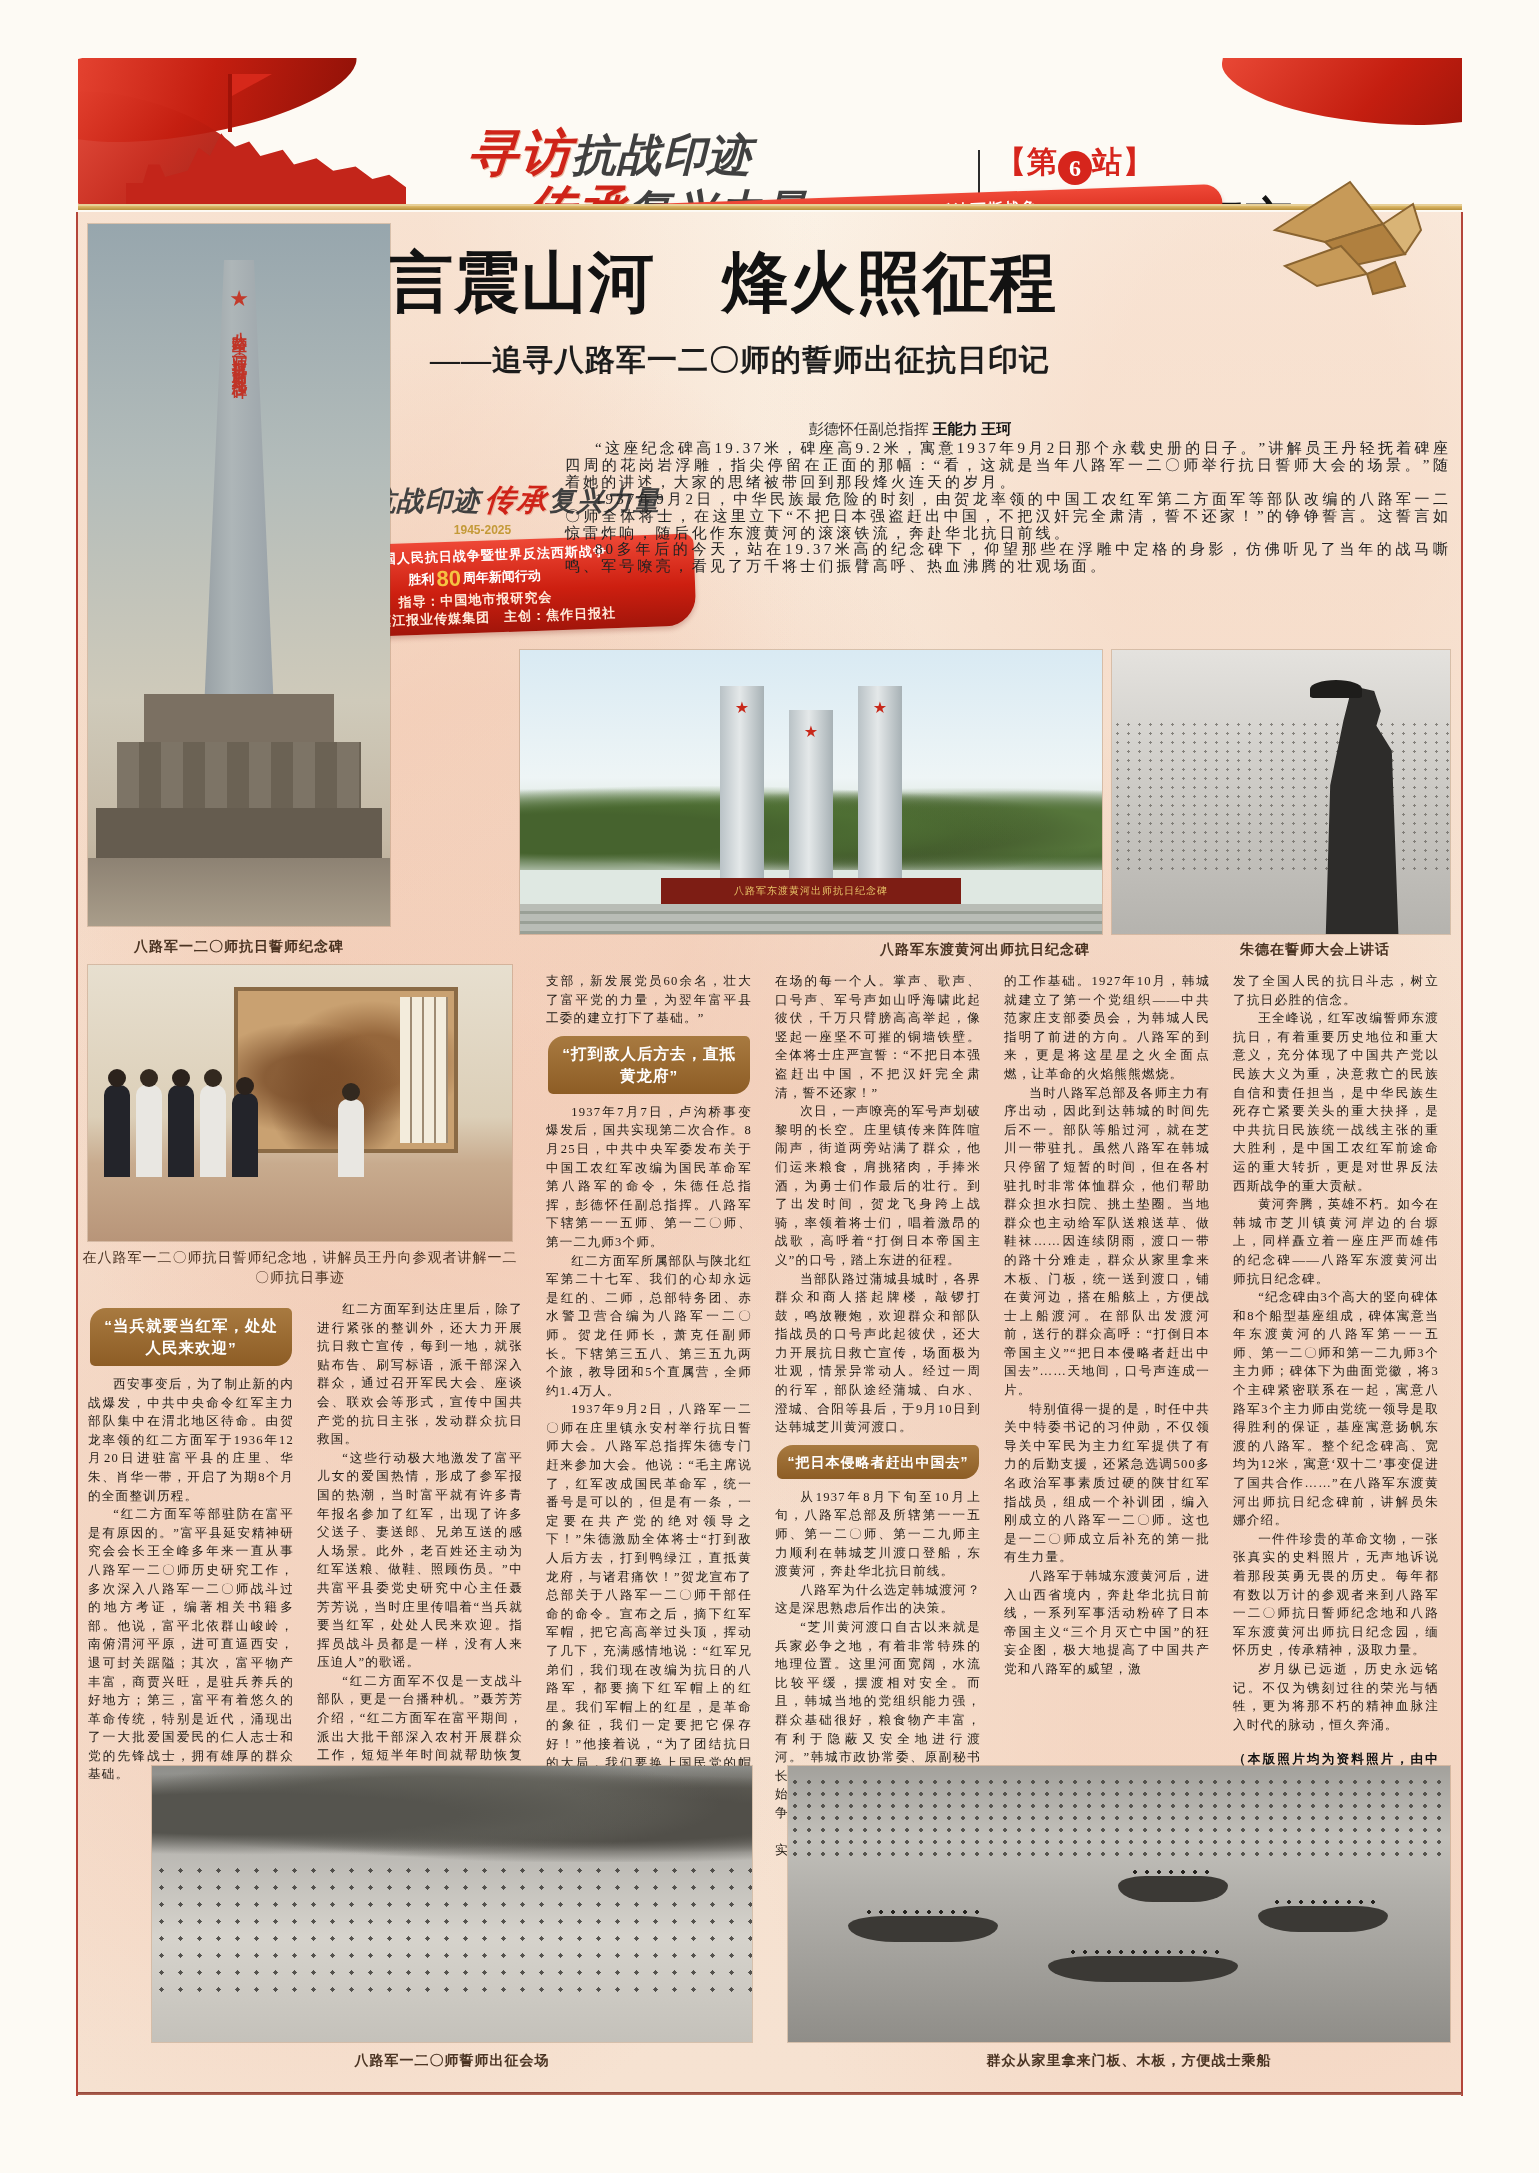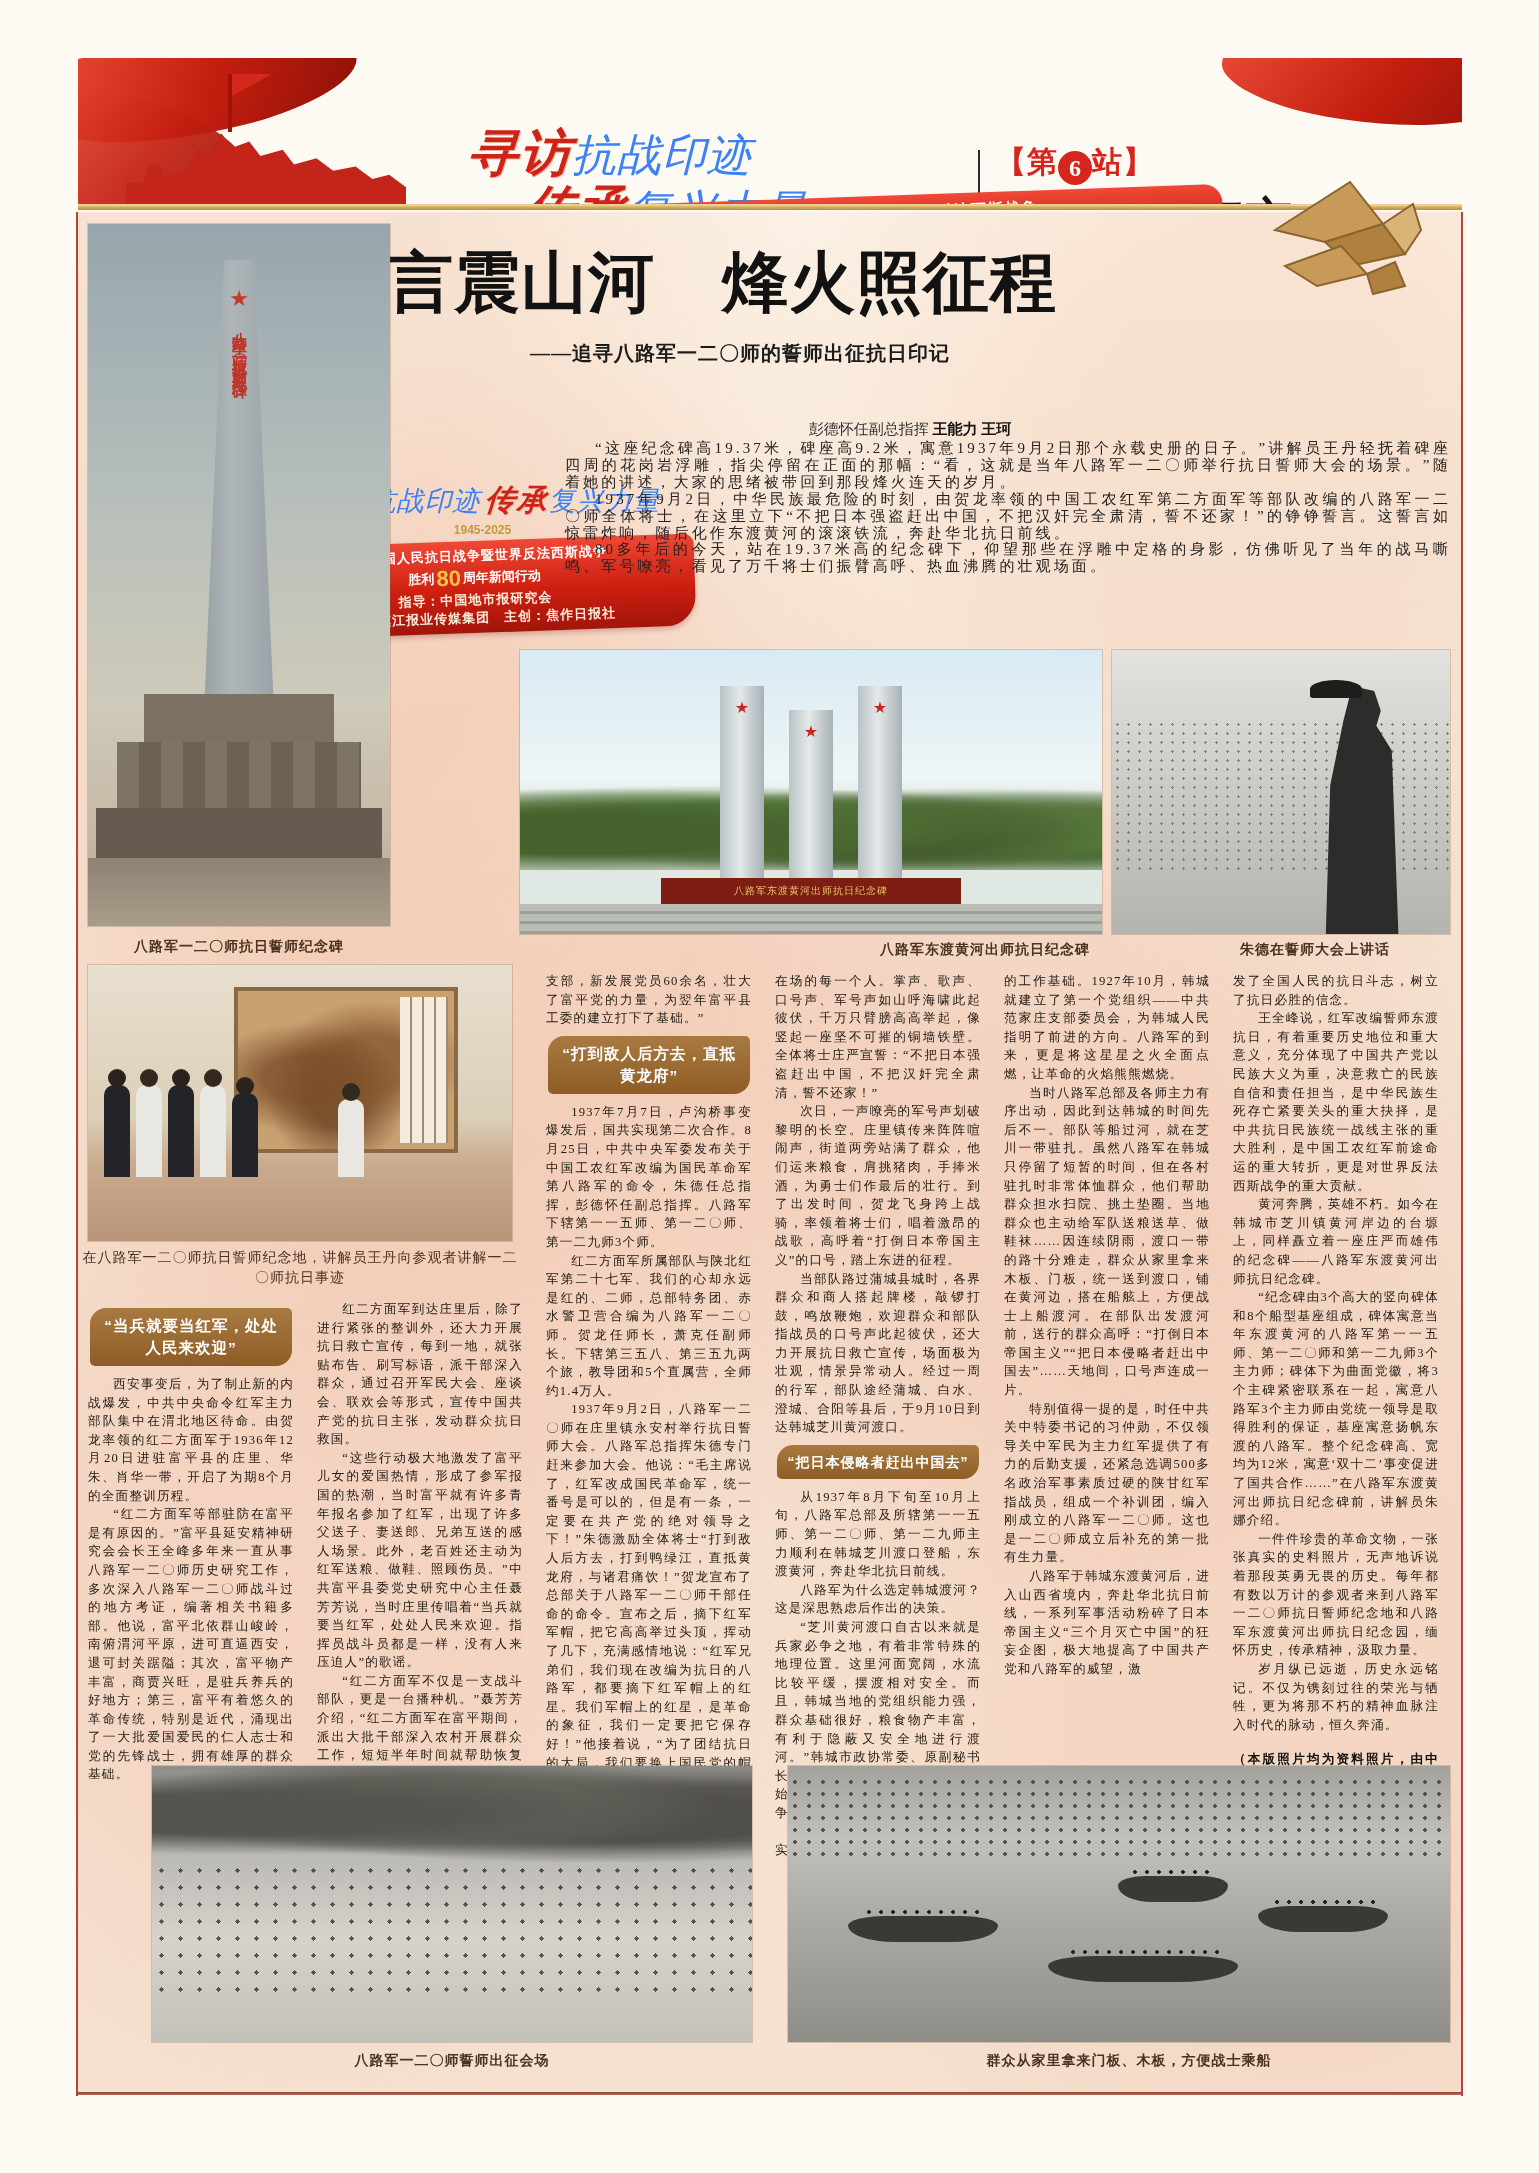--- a/index.html
+++ b/index.html
@@ -29,41 +29,41 @@
   .silk.tl2{left:-70px;top:40px;width:250px;height:120px;border-radius:60% 90% 20% 80%;transform:rotate(10deg);opacity:.92;}
   .silk.tr{right:-60px;top:-30px;width:300px;height:96px;border-radius:80% 15% 85% 50%;transform:rotate(10deg);}
   .wall{position:absolute;left:48px;top:44px;width:280px;height:104px;background:#c3251a;
         clip-path:polygon(0 100%,0 78%,6% 78%,8% 60%,12% 60%,14% 72%,22% 66%,26% 44%,30% 52%,34% 30%,38% 44%,44% 38%,48% 52%,56% 46%,60% 60%,68% 54%,74% 66%,82% 62%,88% 74%,94% 70%,100% 82%,100% 100%);}
   .flag{position:absolute;left:150px;top:16px;width:4px;height:58px;background:#a01208;}
   .flag:after{content:"";position:absolute;left:4px;top:0;border-left:40px solid #d6281a;border-bottom:22px solid transparent;}
   .cal{position:absolute;left:390px;top:70px;width:505px;text-align:left;line-height:1;}
   .cal .l2{margin:6px 0 0 56px;}
   .cal-red{font-size:50px;font-weight:bold;color:#cf2318;font-style:italic;letter-spacing:2px;
            text-shadow:1px 1px 0 #e8b7a0;transform:skewX(-4deg);display:inline-block;}
-  .cal-gold{font-size:44px;font-weight:normal;color:#3b82f6;font-style:italic;letter-spacing:1px;display:inline-block;}
+  .cal-gold{font-size:44px;font-weight:bold;color:#404040;font-style:italic;letter-spacing:1px;display:inline-block;}
   .divider{position:absolute;left:900px;top:92px;width:2px;height:88px;background:#2c2c2c;}
   .station{position:absolute;left:918px;top:84px;}
   .station .tag{font-size:30px;font-weight:bold;color:#d6251c;font-family:"Liberation Sans",sans-serif;letter-spacing:1px;}
   .station .num{display:inline-block;width:34px;height:34px;border-radius:50%;background:#d6251c;color:#fff;
                 text-align:center;line-height:34px;font-size:24px;font-weight:bold;vertical-align:-4px;}
   .station .city{margin-top:4px;font-size:46px;font-weight:900;color:#141414;letter-spacing:4px;}
   .ribbon{position:absolute;left:455px;top:138px;width:690px;height:66px;transform:rotate(-2deg);
           background:linear-gradient(180deg,#ef4938,#cf2011 60%,#a5150a);
           border-radius:40px 18px 48px 14px;box-shadow:0 3px 5px rgba(120,20,10,.25);
           color:#fff;text-align:center;font-family:"Liberation Sans",sans-serif;}
   .ribbon .r1{margin-top:8px;font-size:15px;font-weight:bold;letter-spacing:2px;}
   .gold-num{color:#f5c343;font-size:32px;font-weight:900;vertical-align:-5px;padding:0 2px;}
   
   .cranes{position:absolute;left:1255px;top:170px;width:170px;height:160px;}
   
   .headline{position:absolute;left:320px;top:238px;width:700px;text-align:center;
             font-family:"Liberation Sans","DejaVu Sans",sans-serif;font-size:66px;font-weight:900;
             color:#121212;letter-spacing:1px;white-space:nowrap;}
   .subhead{position:absolute;left:400px;top:340px;width:680px;text-align:center;
-           font-size:20px;font-weight:bold;color:#1c1c1c;letter-spacing:1px;white-space:nowrap;}
+           font-size:30px;font-weight:bold;color:#1c1c1c;letter-spacing:1px;white-space:nowrap;}
   .byline{position:absolute;left:700px;top:420px;width:420px;text-align:center;font-size:15px;color:#333;}
   .byline b{color:#111;}
   
   .mini{position:absolute;left:255px;top:480px;width:455px;height:150px;}
   .mini .cal1{text-align:center;white-space:nowrap;}
   .mini .cal-red{font-size:30px;} .mini .cal-gold{font-size:27px;}
   .mini .years{text-align:center;font-size:12px;color:#c49a38;font-weight:bold;font-family:"Liberation Sans",sans-serif;margin-top:2px;}
   .mini .band{margin-top:4px;width:440px;height:92px;transform:rotate(-2deg);
       background:linear-gradient(180deg,#ee4836,#cd1f10 55%,#a2150a);
       border-radius:26px 10px 30px 10px;color:#fff;text-align:center;

